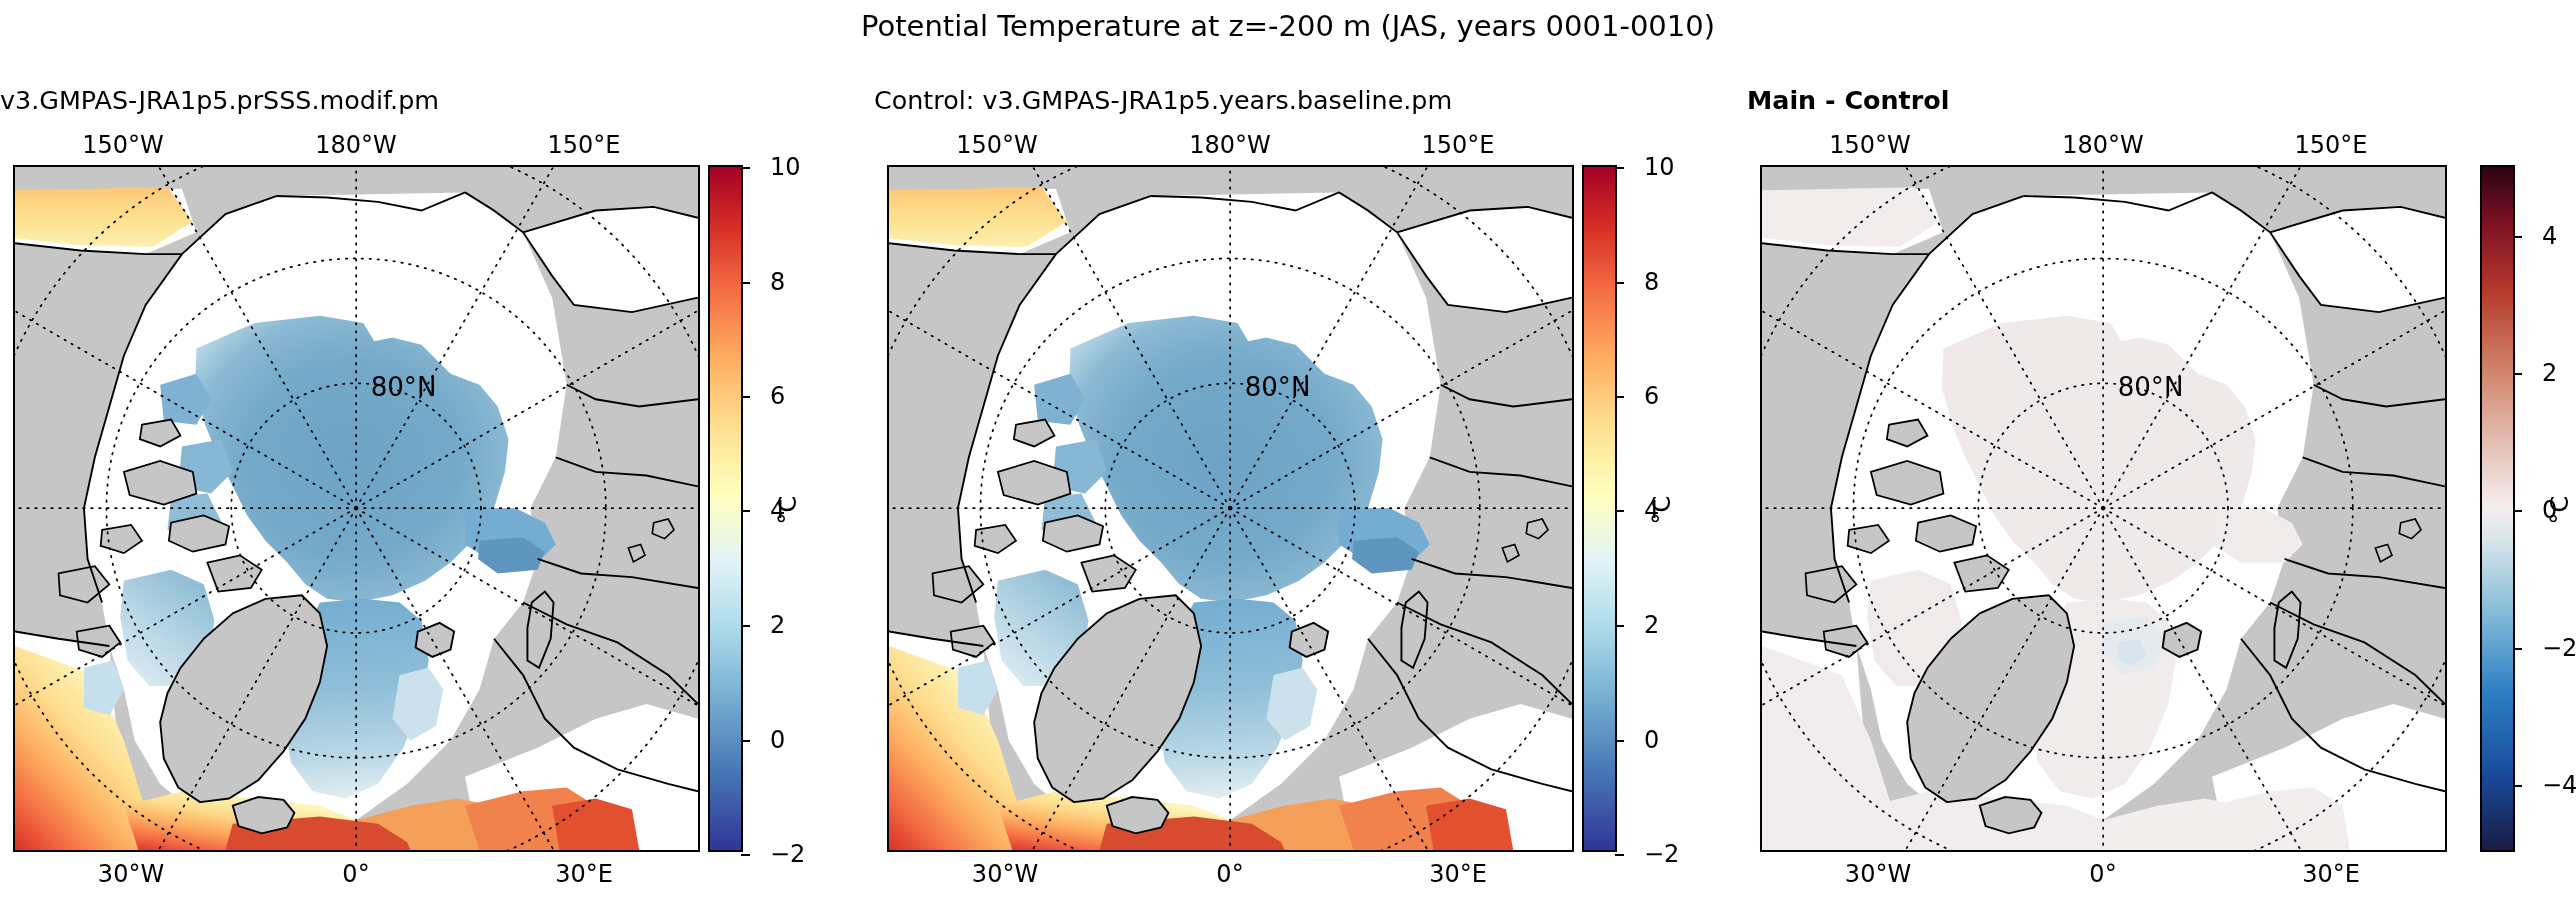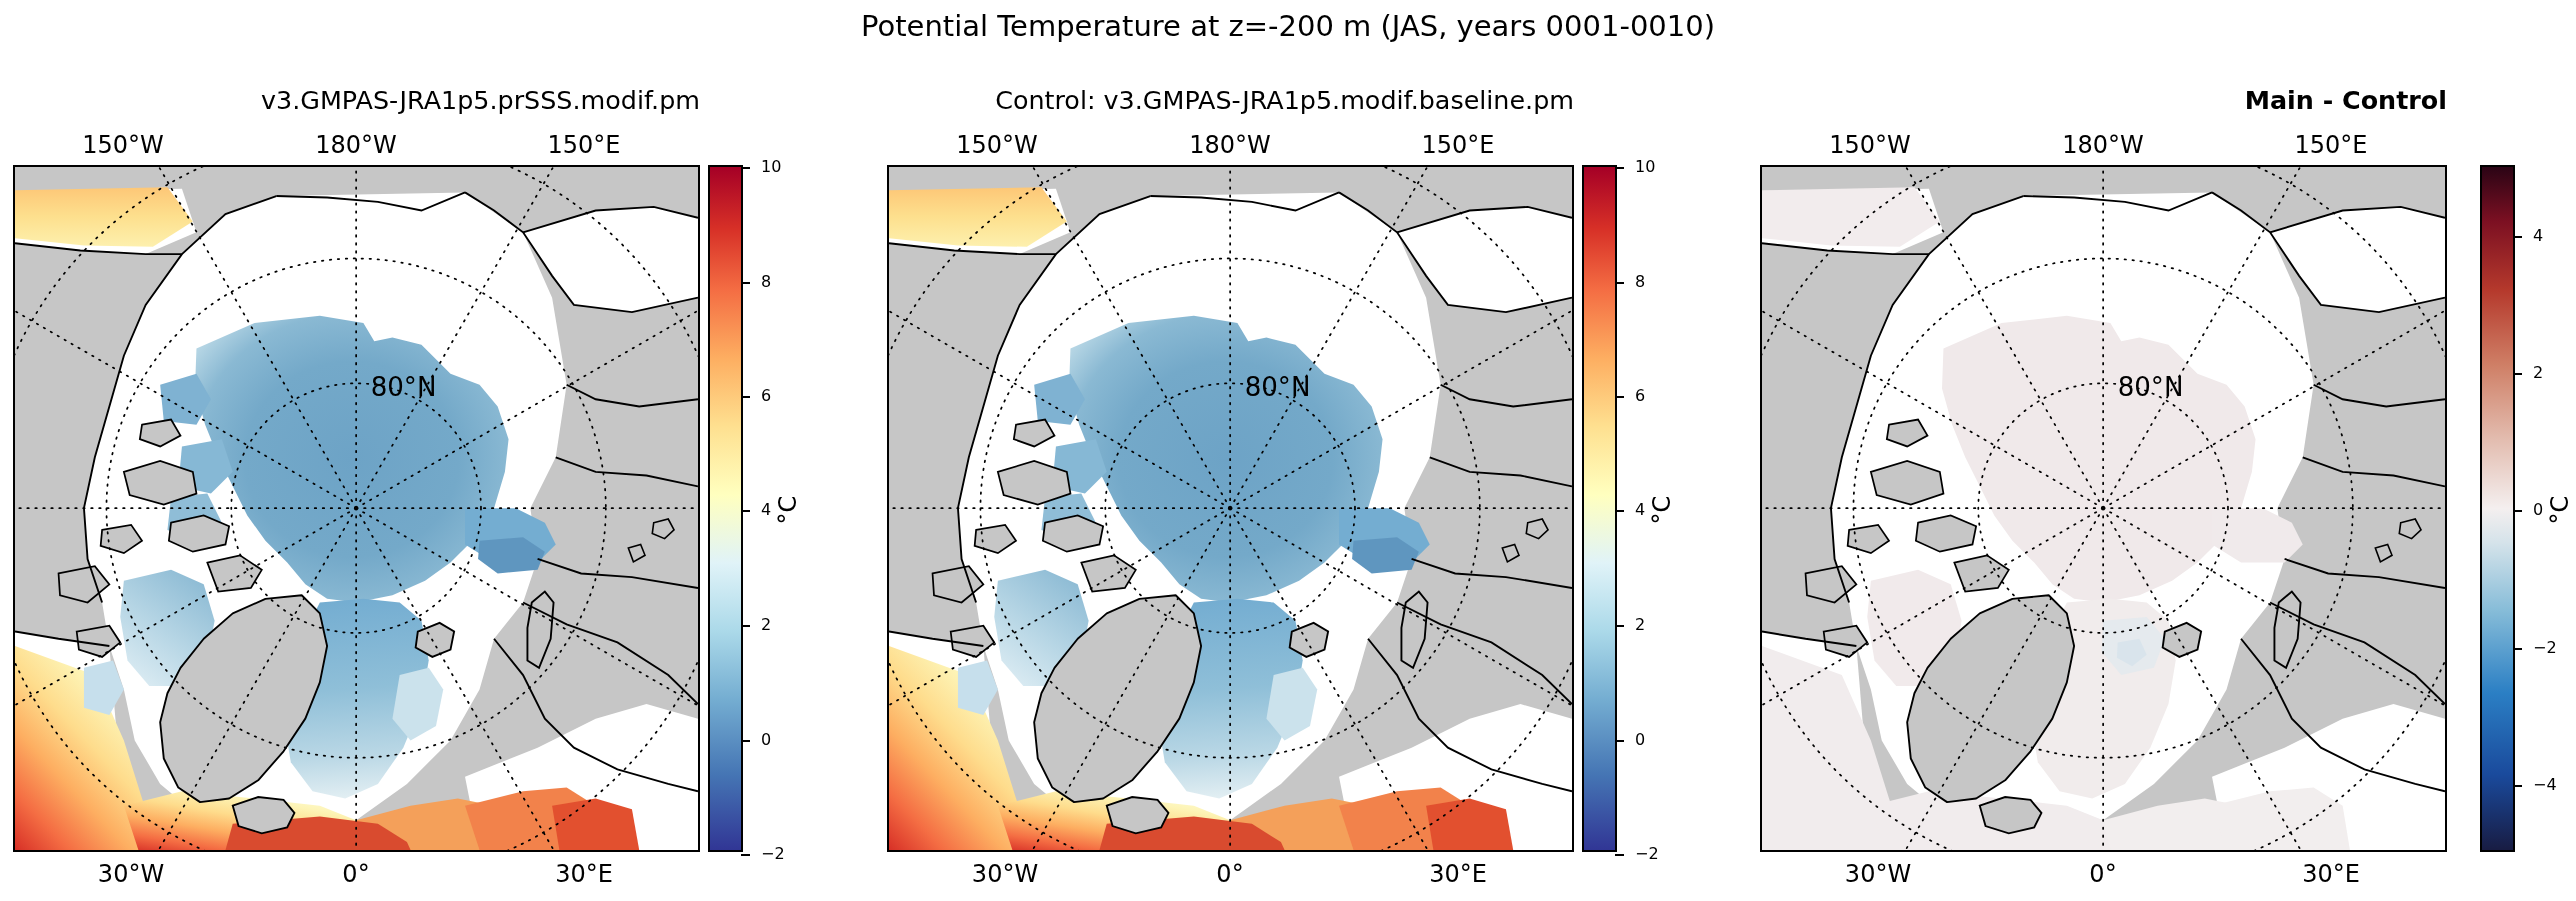--- a/index.html
+++ b/index.html
@@ -38,21 +38,21 @@
 
   .panel {
     position: absolute;
     top: 0;
   }
 
   .panel-title {
     position: absolute;
     top: 86px;
     width: 100%;
-    text-align: right;
+    text-align: left;
     font-size: 25.4px;
     line-height: 29px;
     white-space: nowrap;
   }
 
   .map-axes {
     position: absolute;
     border: 2.2px solid #000;
     background: #ffffff;
     box-sizing: border-box;
@@ -76,22 +76,22 @@
   .cbar-tick {
     position: absolute;
     left: 100%;
     width: 9.4px;
     height: 0;
     border-top: 2.2px solid #000;
   }
   .cbar-ticklabel {
     position: absolute;
     left: 100%;
-    margin-left: 20px;
-    font-size: 16px;
+    margin-left: 29px;
+    font-size: 24px;
     line-height: 24px;
     transform: translateY(-50%);
     white-space: nowrap;
   }
   .cbar-unit {
     position: absolute;
     font-size: 24px;
     line-height: 24px;
     white-space: nowrap;
     transform-origin: 50% 50%;
@@ -272,21 +272,21 @@
       <div class="cbar-ticklabel" style="top:229px;">6</div>
       <div class="cbar-tick" style="top:115px;"></div>
       <div class="cbar-ticklabel" style="top:115px;">8</div>
       <div class="cbar-tick" style="top:0px;"></div>
       <div class="cbar-ticklabel" style="top:0px;">10</div>
     </div>
     <div class="cbar-unit" style="left:774px; top:498px;">°C</div>
   </div>
 
   <div class="panel" style="left:874px; width:835px; height:901px;">
-    <div class="panel-title" style="width:700px;">Control: v3.GMPAS-JRA1p5.modif.baseline.pm</div>
+    <div class="panel-title" style="width:700px;">Control: v3.GMPAS-JRA1p5.years.baseline.pm</div>
 
     <div class="lonlabel" style="left:65px; top:132px; width:116px;">150°W</div>
     <div class="lonlabel" style="left:298px; top:132px; width:116px;">180°W</div>
     <div class="lonlabel" style="left:526px; top:132px; width:116px;">150°E</div>
 
     <div class="map-axes" style="left:13px; top:165px; width:687px; height:687px;">
       <svg width="683" height="683" viewBox="0 0 941 941">
         <defs>
           <radialGradient id="g2_basin" cx="50%" cy="50%" r="62%">
             <stop offset="0%" stop-color="#6da3c6"></stop>

